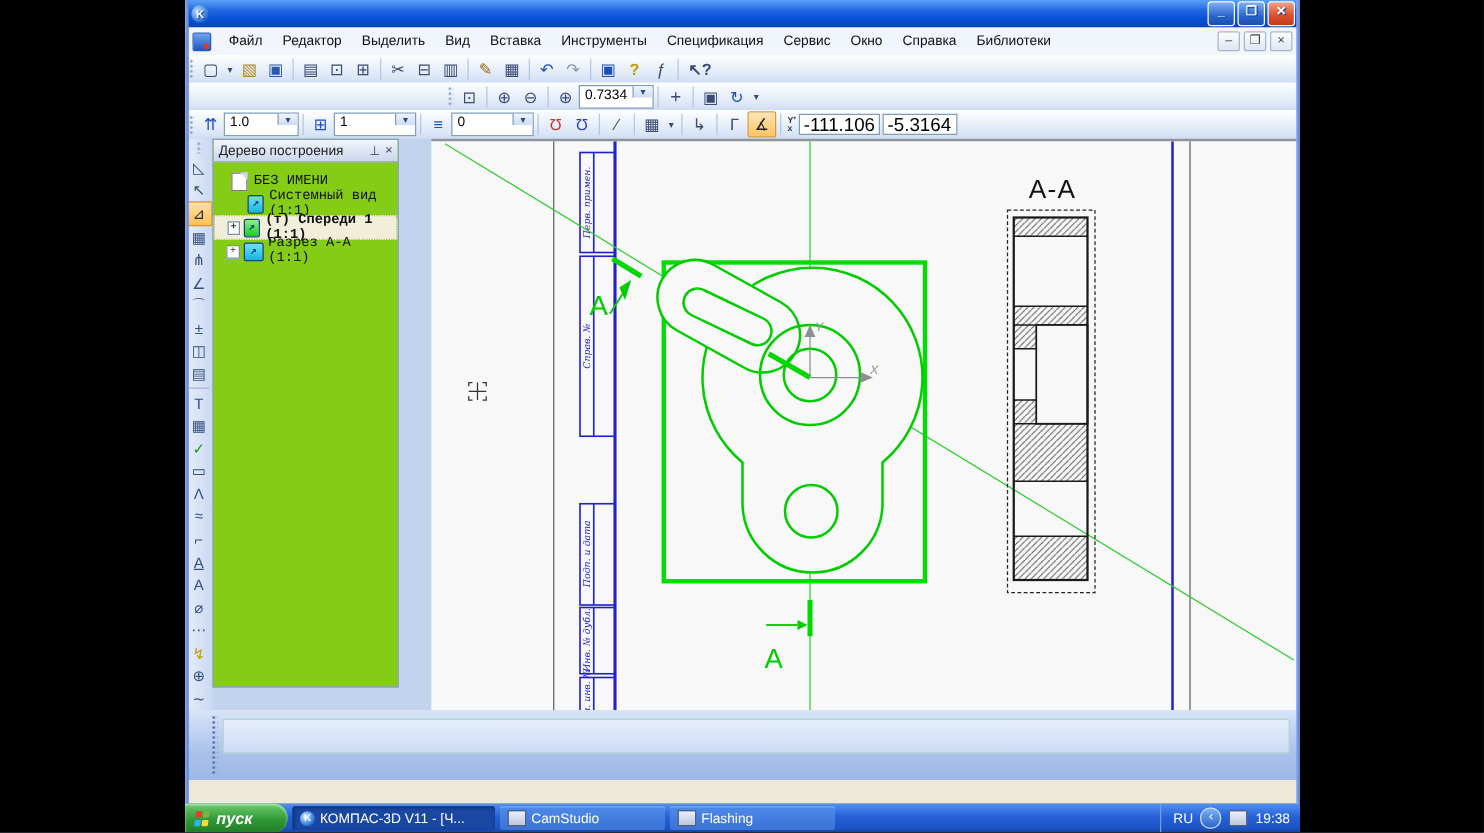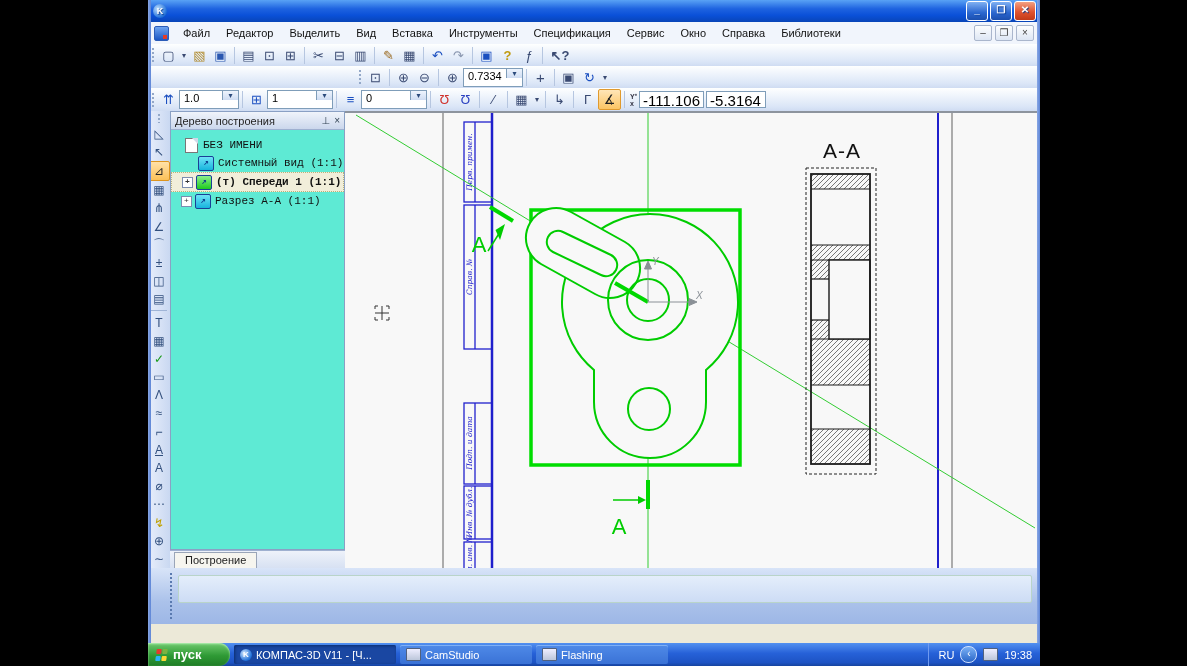--- a/index.html
+++ b/index.html
@@ -42,21 +42,21 @@
     justify-content:center;background:linear-gradient(#eef4fd,#cedcf2);color:#2b4a7c;}
   .fld{border:1px solid #7f9db9;background:#fff;height:15px;font-size:15px;padding:0 3px;min-width:52px;}
   .ti.active{background:linear-gradient(#ffe6b8,#fcc564);border:1px solid #e09a2e;border-radius:2px;color:#222;}
   .yx{display:flex;flex-direction:column;font-size:7px;line-height:7px;color:#334;font-weight:bold;margin:0 2px;}
   
   #main{position:absolute;left:0;top:111px;width:892px;height:457px;background:#c2d3ee;}
   #lefttool{position:absolute;left:0;top:0;width:22px;height:457px;background:linear-gradient(90deg,#e8eefb,#c9d8f1);display:flex;flex-direction:column;align-items:center;}
   .lt{width:20px;height:19px;display:flex;align-items:center;justify-content:center;font-size:12px;color:#33507e;}
   .lt.active{background:linear-gradient(#ffe1a8,#fbc158);border:1px solid #dd951f;border-radius:2px;color:#222;}
   .lsep{width:16px;height:1px;background:#9fb4d6;margin:2px 0;}
-  #treepanel{position:absolute;left:22px;top:0;width:175px;height:439px;background:#5eead4;border:1px solid #8aa0c4;box-sizing:border-box;}
+  #treepanel{position:absolute;left:22px;top:0;width:149px;height:439px;background:#84cc16;border:1px solid #8aa0c4;box-sizing:border-box;}
   .tree-hd{height:17px;background:linear-gradient(#f0f4fb,#cbd7ec);border-bottom:1px solid #9fb0d0;
     display:flex;align-items:center;font-size:11px;color:#222;padding:0 4px;}
   .tree-hd .sp{margin-left:auto;display:flex;gap:4px;color:#345;font-size:10px;}
   .trow{display:flex;align-items:center;height:18px;font-size:11px;color:#111;position:relative;}
   .exp{width:9px;height:9px;border:1px solid #7c8db0;background:#fff;font-size:8px;line-height:7px;
     text-align:center;color:#333;margin:0 3px 0 10px;}
   .vicon{width:14px;height:13px;border:1px solid #1b3f96;border-radius:2px;margin-right:4px;
     background:linear-gradient(#6fe3f7,#17b4dd);color:#093a8c;font-size:9px;line-height:12px;text-align:center;font-weight:bold;}
   .vicon.green{background:linear-gradient(#8cf08c,#1ecb1e);}
   .docicon{width:11px;height:13px;background:#fff;border:1px solid #777;margin:0 5px 0 14px;position:relative;}
@@ -74,21 +74,21 @@
     background:linear-gradient(#e4eefb,#cddcf5);border-radius:2px;}
   #statusbar{position:absolute;left:0;top:624px;width:892px;height:19px;background:#ece9d8;
     border-top:1px solid #fff;font-size:11px;color:#111;display:flex;align-items:center;padding-left:4px;box-sizing:border-box;}
   
   .wborder{position:absolute;top:0;width:3px;height:643px;background:linear-gradient(90deg,#89a7e4,#5d85d6);}
   
   #taskbar{position:absolute;left:148px;top:643px;width:892px;height:23px;
     background:linear-gradient(#5290f0,#2661d8 45%,#1d53c4 85%,#16449f);display:flex;align-items:center;}
   #startbtn{height:23px;width:82px;border-radius:0 11px 11px 0;display:flex;align-items:center;gap:5px;
     background:linear-gradient(#6fca6f,#2f9a35 55%,#1f7d26);box-shadow:inset 0 1px 2px #b8f0b8;
-    color:#fff;font-size:13px;font-weight:bold;padding-left:8px;box-sizing:border-box;}
+    color:#fff;font-size:13px;font-weight:bold;font-style:italic;padding-left:8px;box-sizing:border-box;}
   .flag{width:12px;height:12px;display:grid;grid-template-columns:5px 5px;grid-gap:1px;transform:skewX(-8deg);}
   .flag i{height:5px;border-radius:1px;}
   .task{height:19px;margin-left:4px;display:flex;align-items:center;gap:4px;padding:0 6px;
     border-radius:2px;color:#fff;font-size:11px;min-width:120px;
     background:linear-gradient(#4f8ae8,#3a72d6);box-shadow:inset 0 1px 0 #7fb0f5;}
   .task.active{background:#1a47a2;box-shadow:inset 1px 1px 3px #0c2d70;min-width:150px;}
   .mon{width:13px;height:11px;background:linear-gradient(#eef,#bcc6da);border:1px solid #51617e;border-radius:1px;}
   .kico{width:12px;height:12px;border-radius:6px;background:radial-gradient(circle at 35% 35%,#cfe6ff,#1f6fd8 70%,#0b3f9e);color:#fff;font-size:8px;text-align:center;line-height:12px;font-weight:bold;}
   #tray{margin-left:auto;display:flex;align-items:center;gap:6px;height:23px;padding:0 8px 0 10px;
     border-left:1px solid #6f9af0;color:#fff;font-size:11px;}
@@ -272,23 +272,20 @@
           <span class="exp">+</span>
           <span class="vicon green">↗</span>
           <span>(т) Спереди 1 (1:1)</span>
         </div>
         <div class="trow">
           <span class="exp">+</span>
           <span class="vicon">↗</span>
           <span>Разрез А-А (1:1)</span>
         </div>
       </div>
-    </div>
-    <div id="tabstrip">
-      <span class="btab">Построение</span>
     </div>
 
     <div id="canvas">
       <svg width="695" height="455" viewBox="0 0 695 455">
         <defs>
           <pattern id="hatch" width="5" height="5" patternUnits="userSpaceOnUse">
             <path d="M0 5 L5 0" stroke="#555" stroke-width="0.8"></path>
           </pattern>
         </defs>
 

